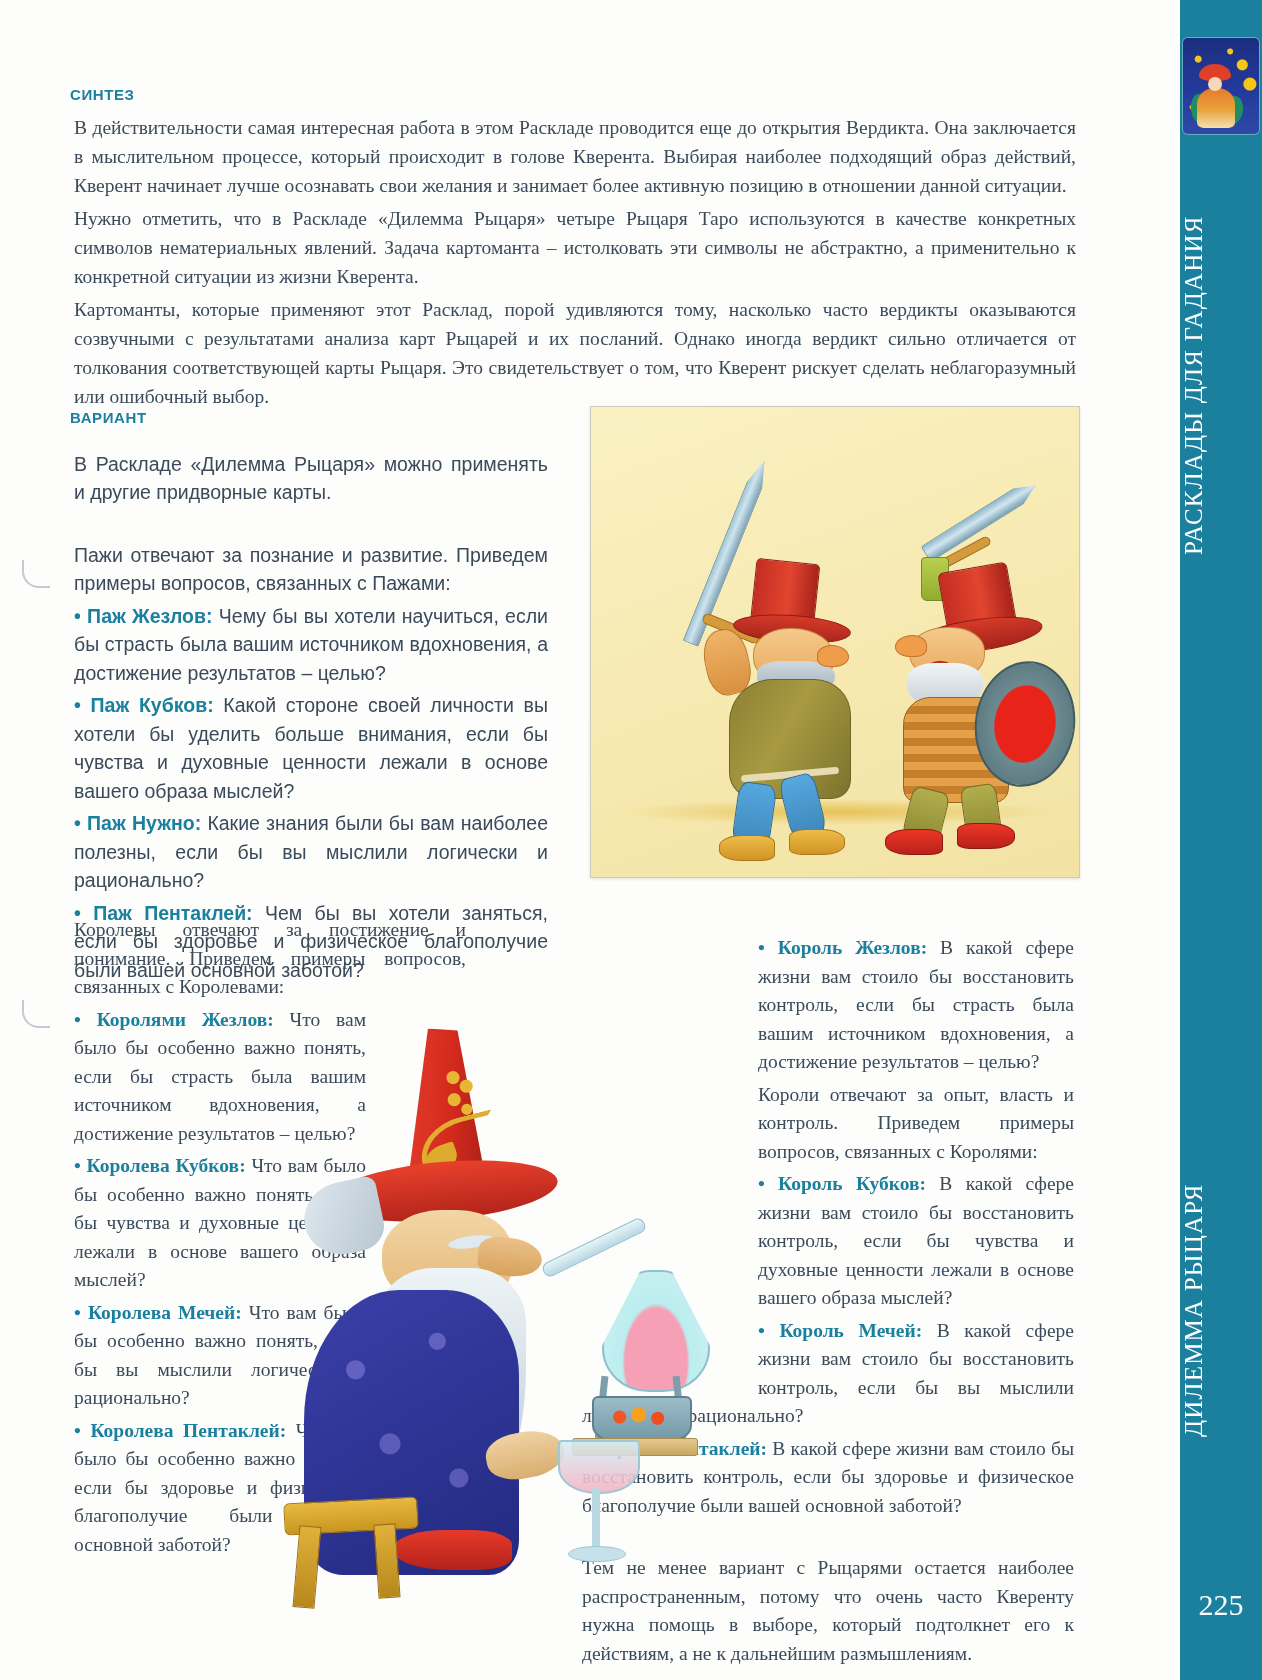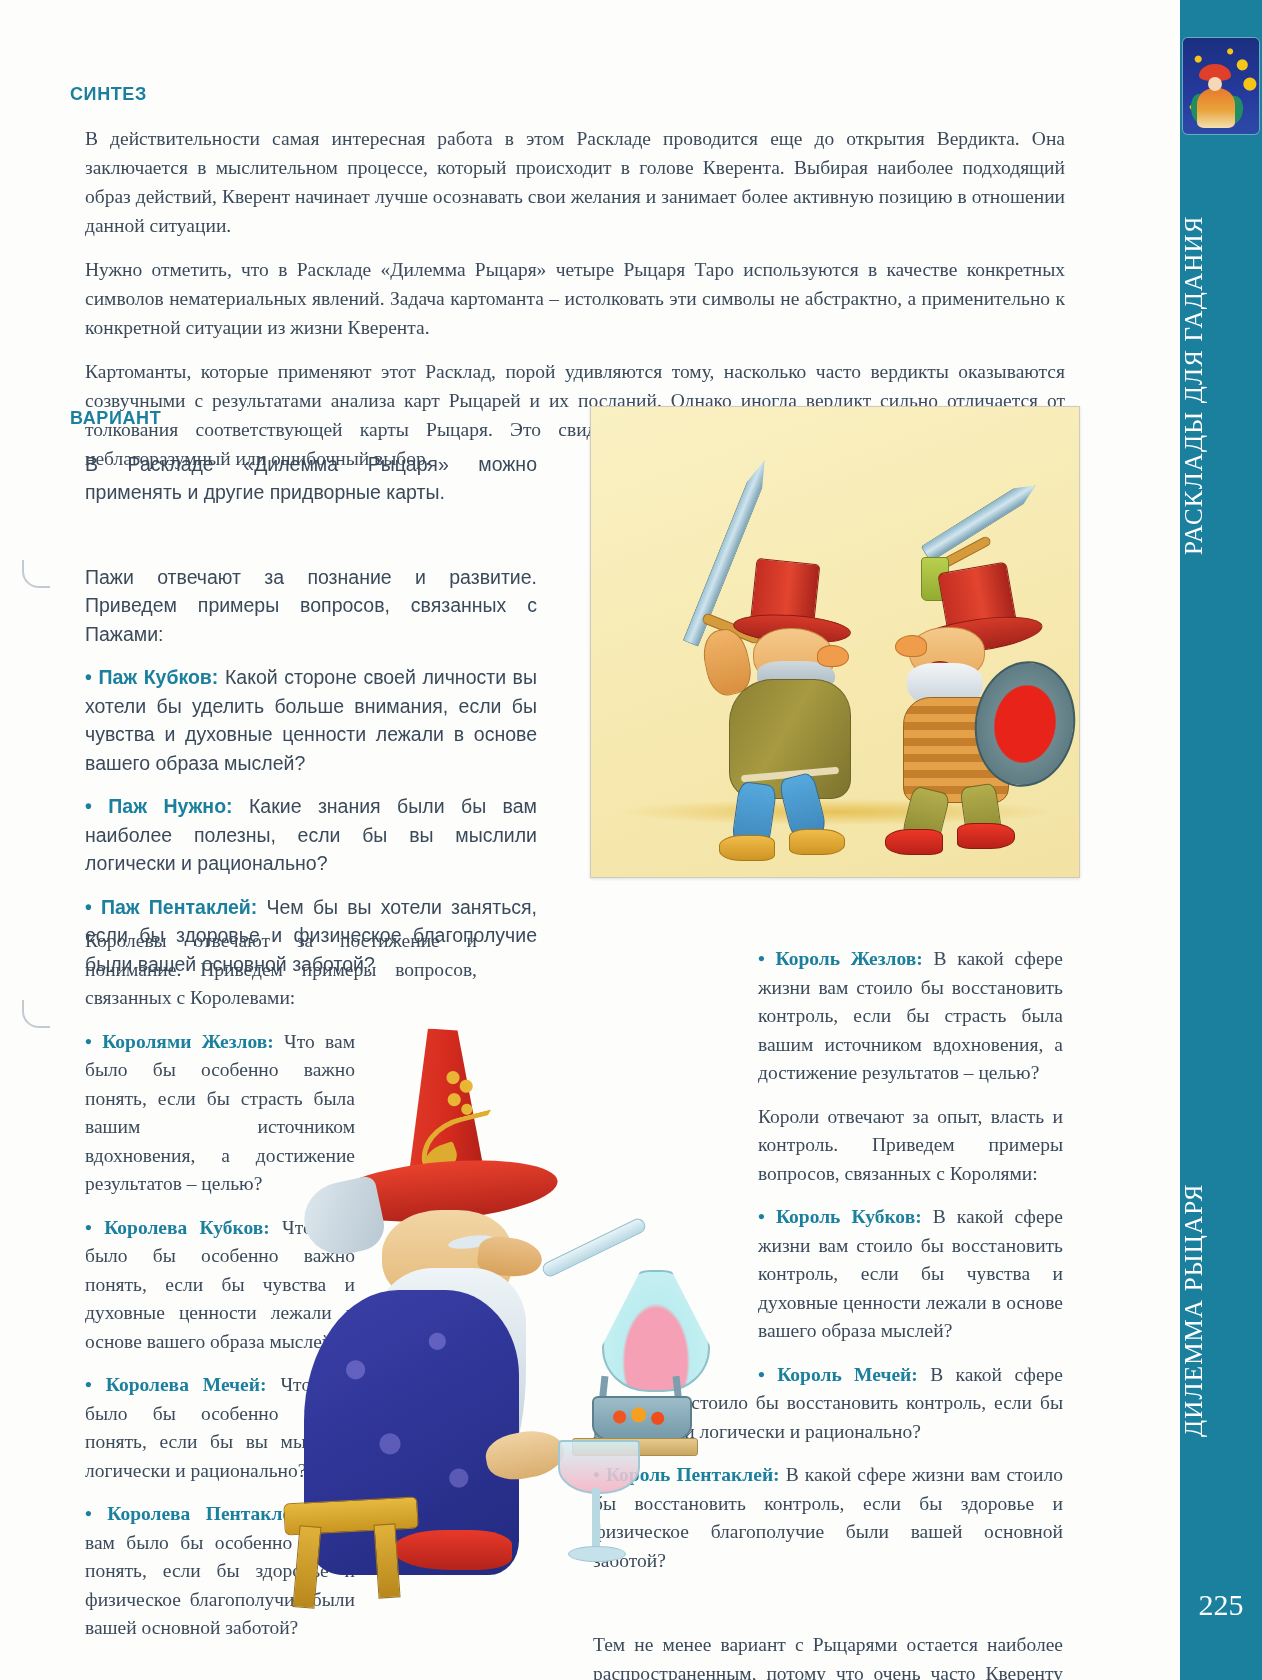--- a/index.html
+++ b/index.html
@@ -136,29 +136,29 @@
   .notch.n1 { top: 560px; }
   .notch.n2 { top: 1000px; }
 
   
   .content { position: absolute; left: 0; top: 0; width: 1180px; height: 1680px; }
 
   .heading {
     color: #1b7f9e;
     font-family: "Liberation Sans", "DejaVu Sans", sans-serif;
     font-weight: bold;
-    font-size: 18px;
+    font-size: 15px;
     letter-spacing: .6px;
     margin: 0 0 4px 0;
   }
   .sans-block {
     font-family: "Liberation Sans", "DejaVu Sans", sans-serif;
   }
 
-  p { margin: 15px; }
+  p { margin: 4px; }
 
   
   .intro {
     position: absolute;
     left: 70px;
     top: 80px;
     width: 1010px;
     font-size: 19.5px;
     line-height: 29px;
     text-align: justify;
@@ -665,20 +665,25 @@
       <p>Картоманты, которые применяют этот Расклад, порой удивляются тому, насколько часто вердикты оказываются созвучными с результатами анализа карт Рыцарей и их посланий. Однако иногда вердикт сильно отличается от толкования соответствующей карты Рыцаря. Это свидетельствует о том, что Кверент рискует сделать неблагоразумный или ошибочный выбор.</p>
     </div>
 
     <div class="col-left">
       <div class="heading">ВАРИАНТ</div>
       <div class="sans-block">
         <p>В Раскладе «Дилемма Рыцаря» можно применять и другие придворные карты.</p>
       </div>
       <div class="gap"></div>
       <p class="sans-block">Пажи отвечают за познание и развитие. Приведем примеры вопросов, связанных с Пажами:</p>
+      <p class="sans-block">
+        <span class="bullet">•</span>
+        <span class="term">Паж Жезлов:</span>
+        <span>Чему бы вы хотели научиться, если бы страсть была вашим источником вдохновения, а достижение результатов – целью?</span>
+      </p>
       <p class="sans-block">
         <span class="bullet">•</span>
         <span class="term">Паж Кубков:</span>
         <span>Какой стороне своей личности вы хотели бы уделить больше внимания, если бы чувства и духовные ценности лежали в основе вашего образа мыслей?</span>
       </p>
       <p class="sans-block">
         <span class="bullet">•</span>
         <span class="term">Паж Нужно:</span>
         <span>Какие знания были бы вам наиболее полезны, если бы вы мыслили логически и рационально?</span>
       </p>

